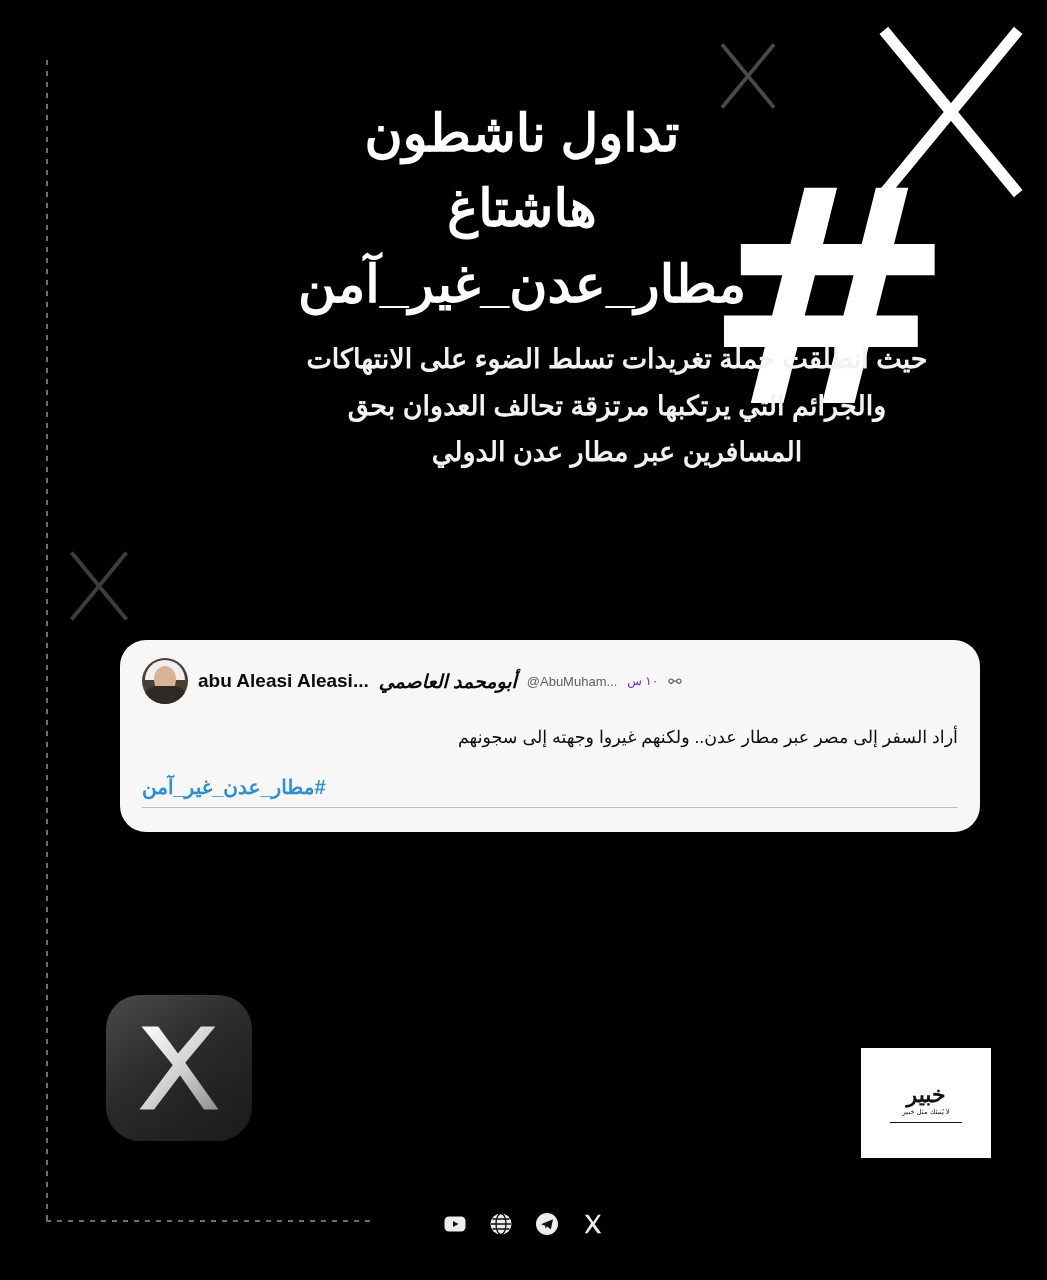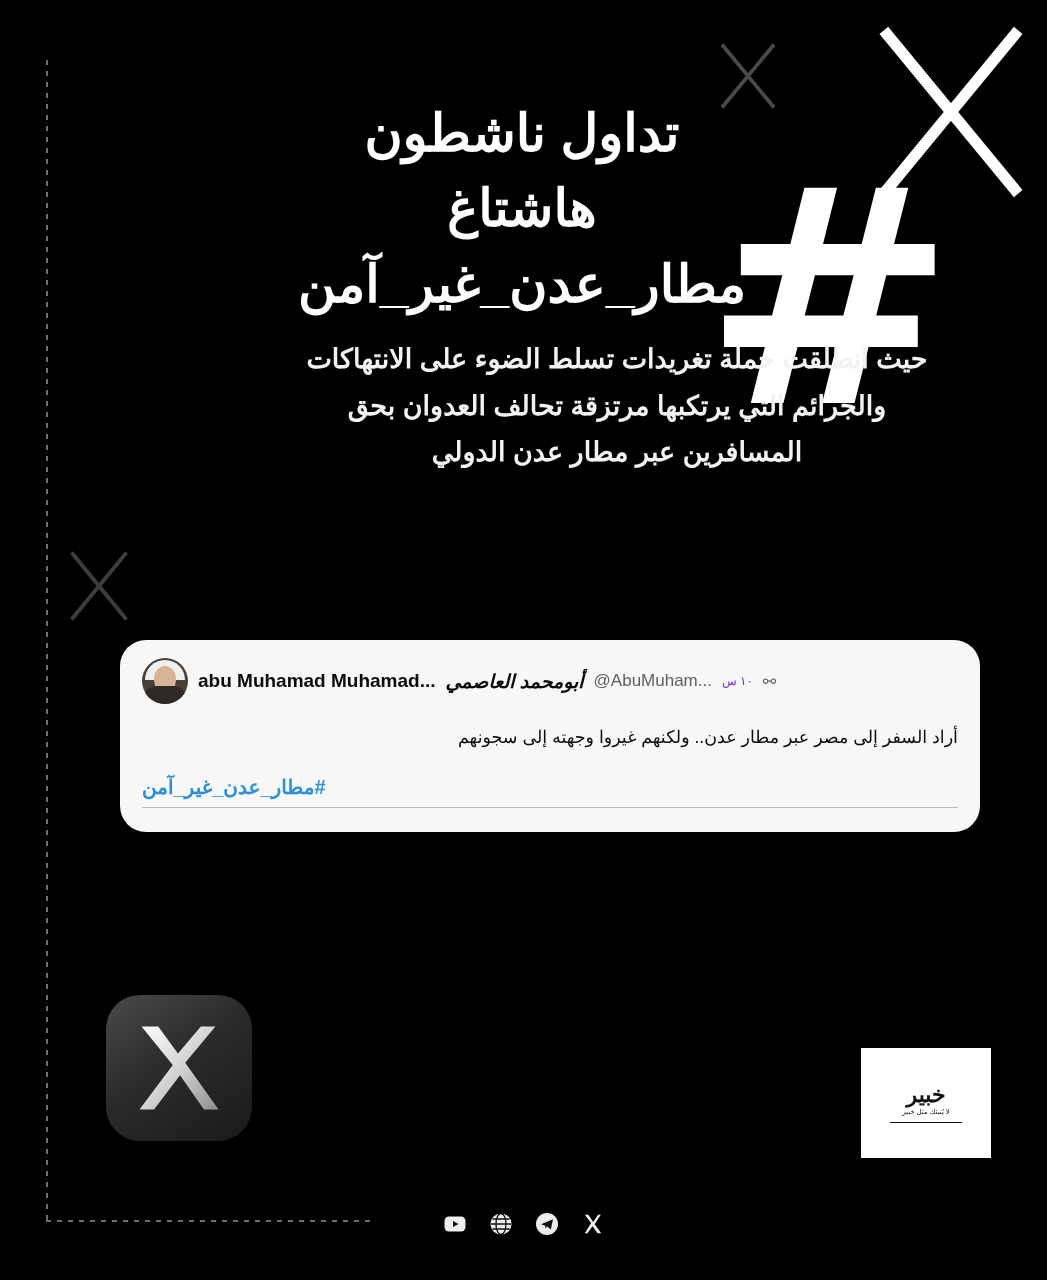--- a/index.html
+++ b/index.html
@@ -166,21 +166,21 @@
     direction: ltr;
   }
   .name-ar {
     font-size: 19px;
     font-weight: 700;
     color: #0a0a0a;
     white-space: nowrap;
     font-style: italic;
   }
   .handle {
-    font-size: 17px;
+    font-size: 13px;
     color: #5b6165;
     white-space: nowrap;
     direction: ltr;
   }
   .meta-time {
     font-size: 12px;
     color: #6d28d9;
     white-space: nowrap;
   }
   .meta-icon {
@@ -311,21 +311,21 @@
   <div class="subhead">حيث انطلقت حملة تغريدات تسلط الضوء على الانتهاكات والجرائم التي يرتكبها مرتزقة تحالف العدوان بحق المسافرين عبر مطار عدن الدولي</div>
 </div>
 
 <div class="tweet-card">
   <div class="tweet-head">
     <div class="avatar">
       <div class="scarf"></div>
       <div class="head"></div>
       <div class="body"></div>
     </div>
-    <span class="name-en">abu Muhamad Muhamad...</span>
+    <span class="name-en">abu Aleasi Aleasi...</span>
     <span class="name-ar">أبومحمد العاصمي</span>
     <span class="handle">@AbuMuham...</span>
     <span class="meta-time">١٠ س</span>
     <span class="meta-icon">⚯</span>
   </div>
 
   <div class="tweet-line">أراد السفر إلى مصر عبر مطار عدن.. ولكنهم غيروا وجهته إلى سجونهم</div>
   <div class="tweet-hashtag">#مطار_عدن_غير_آمن</div>
 </div>
 

